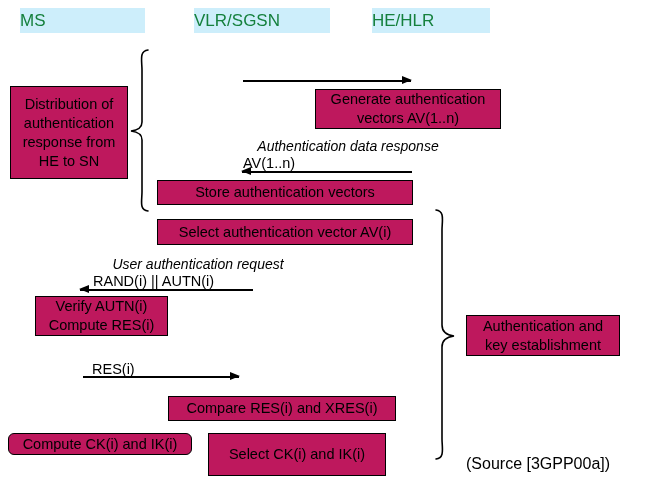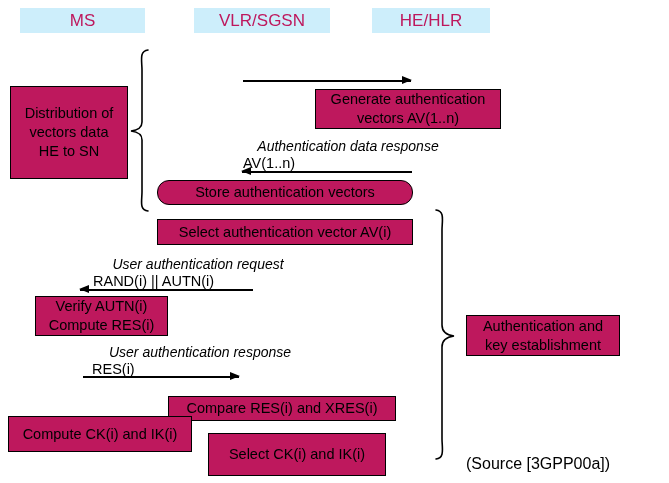--- a/index.html
+++ b/index.html
@@ -14,23 +14,22 @@
   #diagram {
     position: relative;
     width: 669px;
     height: 483px;
     background: #ffffff;
     overflow: hidden;
   }
   .lane-header {
     position: absolute;
     background: #cdeefb;
-    color: #be185d;
+    color: #15803d;
     font-size: 17px;
-    text-align: center;
     line-height: 25px;
     height: 25px;
     white-space: nowrap;
   }
   .box {
     position: absolute;
     border: 1.4px solid #000000;
     background: #be185d;
     box-sizing: border-box;
     display: flex;
@@ -115,42 +114,43 @@
 
   <div class="brace" style="left:128px; top:48px;">
     <svg width="26" height="165" viewBox="0 0 26 165" fill="none" xmlns="http://www.w3.org/2000/svg">
       <path d="M20 2 C11 3 14 13 14 22 L14 74 C14 80 10 82 3 83 C10 84 14 86 14 92
                L14 144 C14 153 11 162 20 163" stroke="#000000" stroke-width="1.6" fill="none" stroke-linecap="round"></path>
     </svg>
   </div>
 
   <div class="box" style="left:10px; top:86px; width:118px; height:93px;">
     <span class="ln">Distribution of</span>
-    <span class="ln">vectors data</span>
+    <span class="ln">authentication</span>
+    <span class="ln">response from</span>
     <span class="ln">HE to SN</span>
   </div>
 
   <div class="arrow-wrap" style="left:243px; top:76px; width:168px;">
     <div class="arrow-line"></div>
     <div class="arrow-head right"></div>
   </div>
 
   <div class="box" style="left:315px; top:89px; width:186px; height:40px;">
     <span class="ln">Generate authentication</span>
     <span class="ln">vectors AV(1..n)</span>
   </div>
 
   <div class="msg-label" style="left:243px; top:138px; width:210px;">Authentication data response</div>
   <div class="msg-sub" style="left:243px; top:155px; width:210px;">AV(1..n)</div>
   <div class="arrow-wrap" style="left:242px; top:167px; width:170px;">
     <div class="arrow-line"></div>
     <div class="arrow-head left"></div>
   </div>
 
-  <div class="box" style="left:157px; top:180px; width:256px; height:25px;border-radius:12px;">
+  <div class="box" style="left:157px; top:180px; width:256px; height:25px;">
     <span class="ln">Store authentication vectors</span>
   </div>
 
   <div class="box" style="left:157px; top:219px; width:256px; height:26px;text-align:center;">
     <span class="ln">Select authentication vector AV(i)</span>
   </div>
 
   <div class="brace" style="left:428px; top:208px;">
     <svg width="30" height="253" viewBox="0 0 30 253" fill="none" xmlns="http://www.w3.org/2000/svg">
       <path d="M8 2 C17 3 14 13 14 22 L14 117 C14 124 18 127 26 128 C18 129 14 132 14 139
@@ -168,32 +168,31 @@
   <div class="arrow-wrap" style="left:80px; top:285px; width:173px;">
     <div class="arrow-line"></div>
     <div class="arrow-head left"></div>
   </div>
 
   <div class="box" style="left:35px; top:296px; width:133px; height:40px;">
     <span class="ln">Verify AUTN(i)</span>
     <span class="ln">Compute RES(i)</span>
   </div>
 
-  <div class="msg-label" style="left:92px; top:344px; width:216px;">User authentication response</div>
   <div class="msg-sub" style="left:92px; top:361px; width:216px;">RES(i)</div>
   <div class="arrow-wrap" style="left:83px; top:372px; width:156px;">
     <div class="arrow-line"></div>
     <div class="arrow-head right"></div>
   </div>
 
   <div class="box" style="left:168px; top:396px; width:228px; height:25px;">
     <span class="ln">Compare RES(i) and XRES(i)</span>
   </div>
 
-  <div class="box" style="left:8px; top:416px; width:184px; height:36px;">
+  <div class="box" style="left:8px; top:433px; width:184px; height:22px;border-radius:6px;">
     <span class="ln">Compute CK(i) and IK(i)</span>
   </div>
 
   <div class="box" style="left:208px; top:433px; width:178px; height:43px;">
     <span class="ln">Select CK(i) and IK(i)</span>
   </div>
 
   <div class="source-note" style="left:466px; top:454px;">(Source [3GPP00a])</div>
 
 </div>

